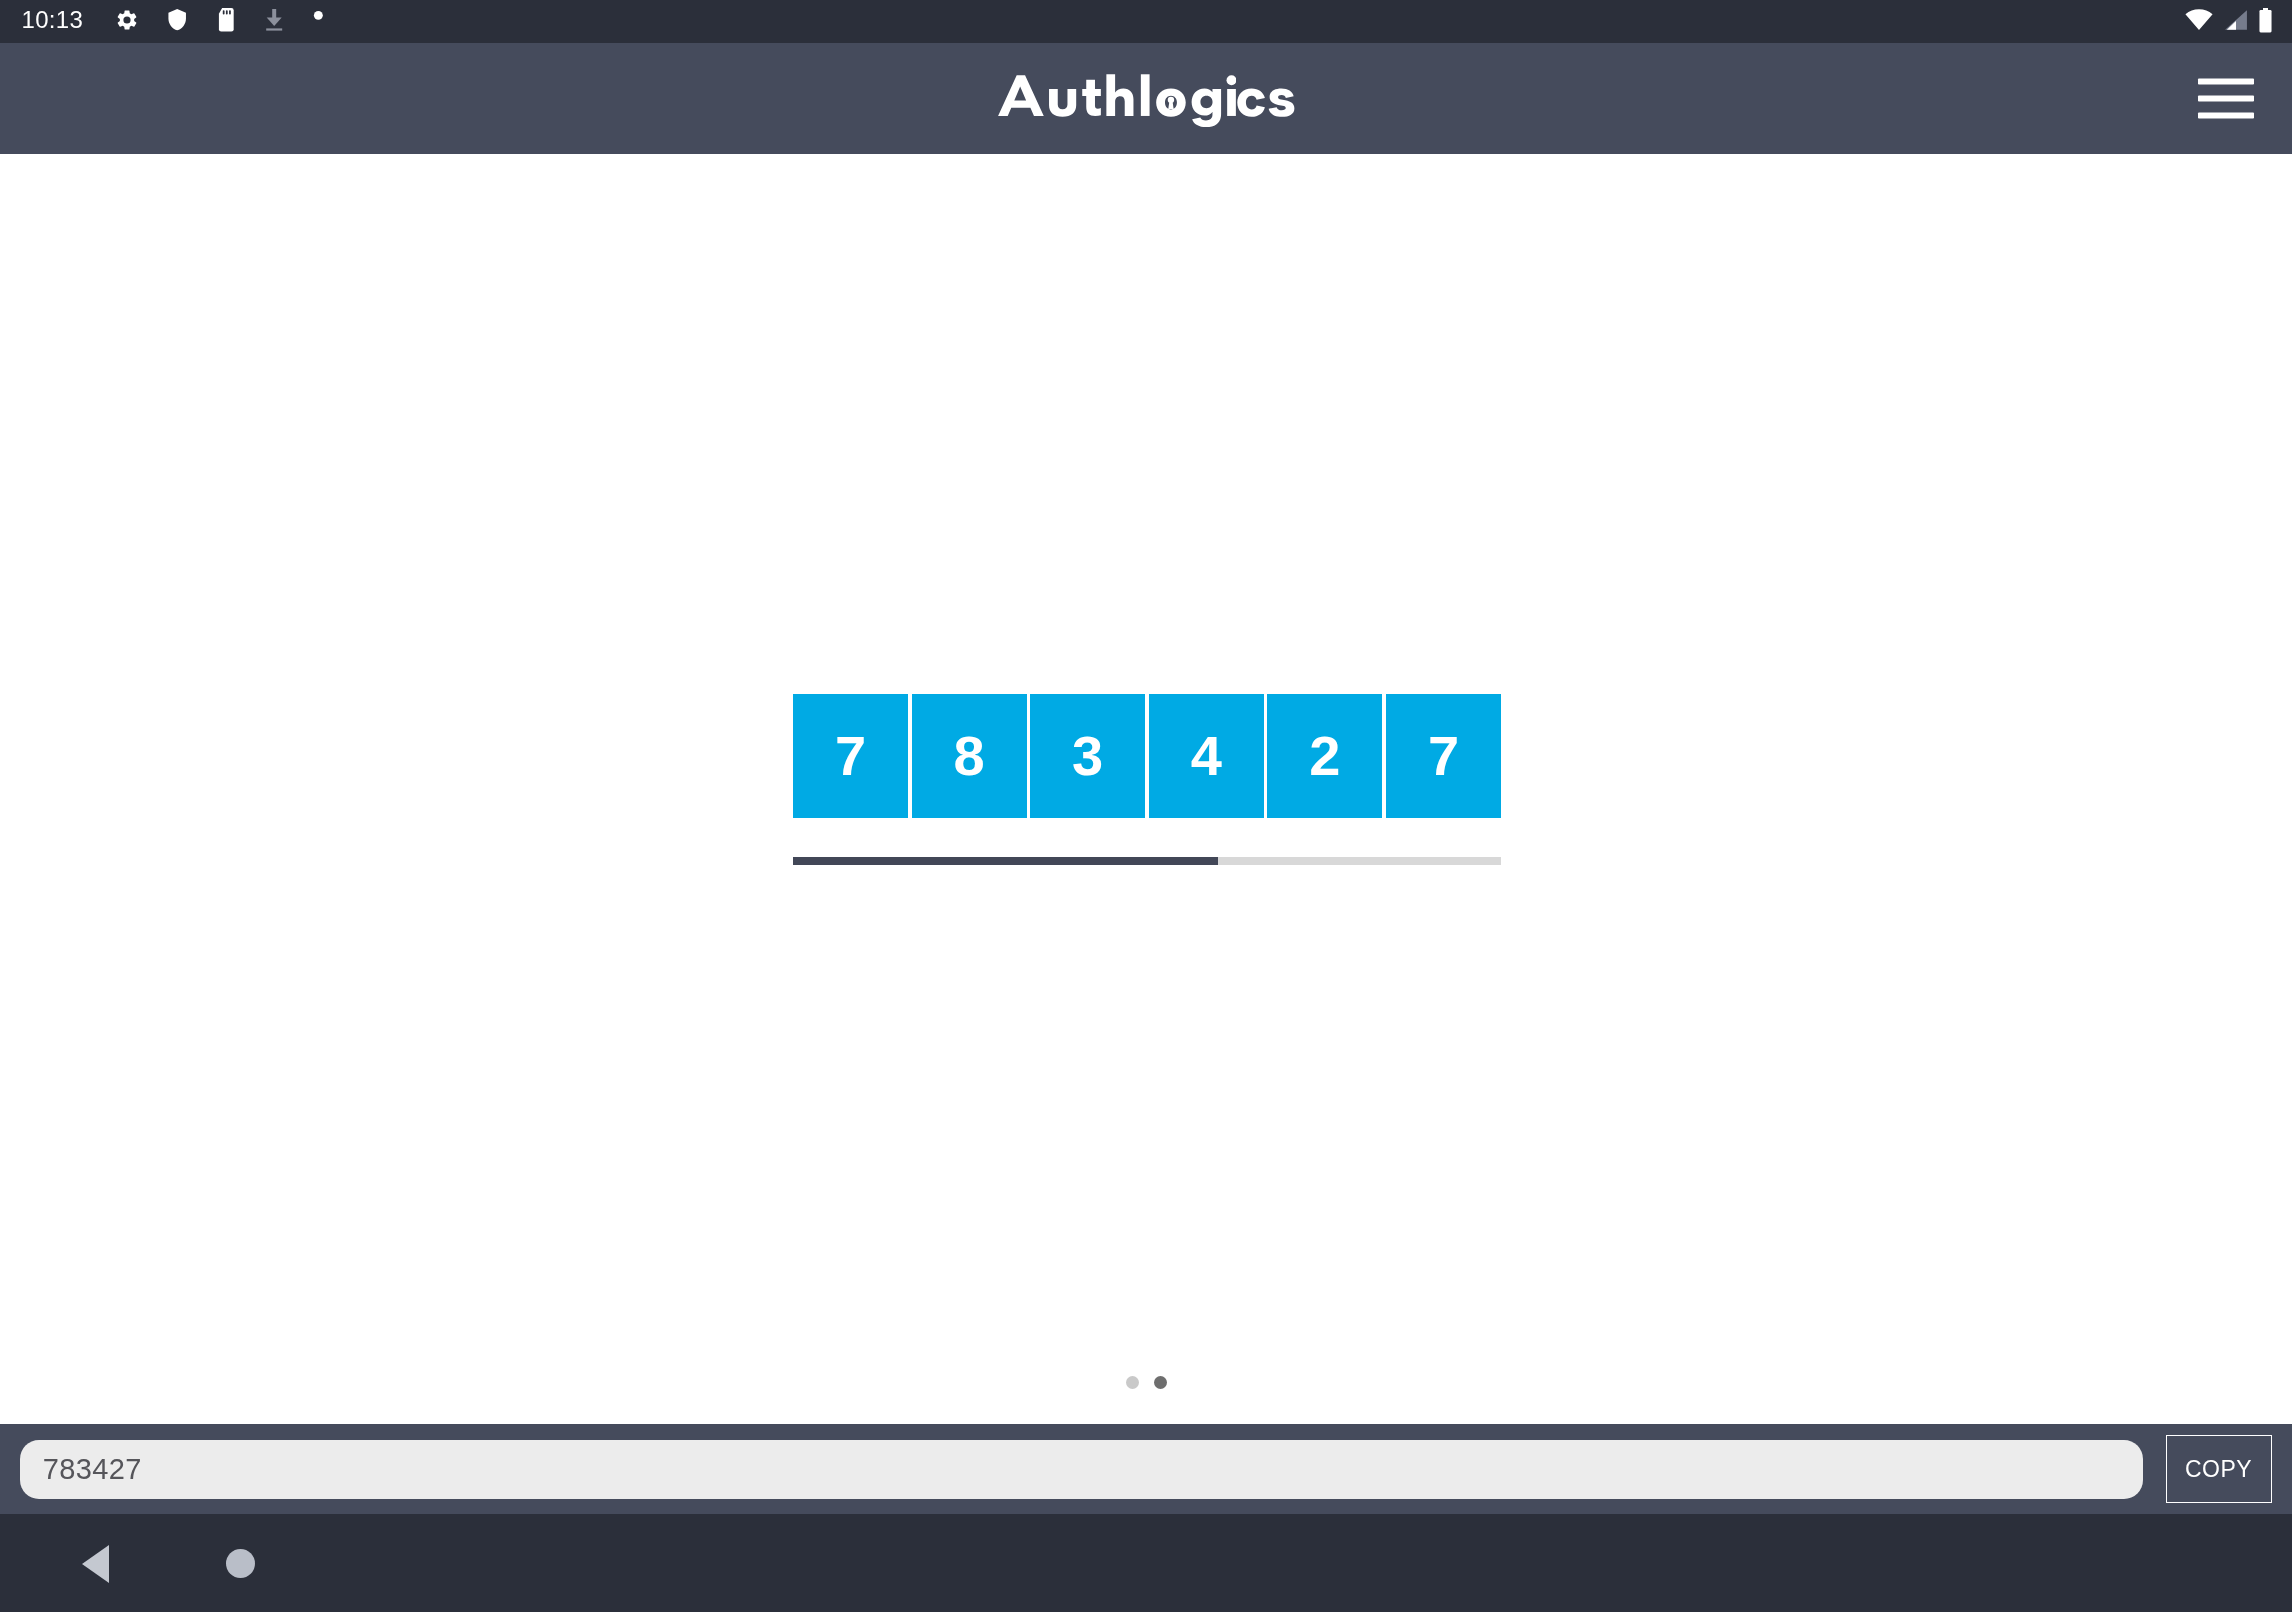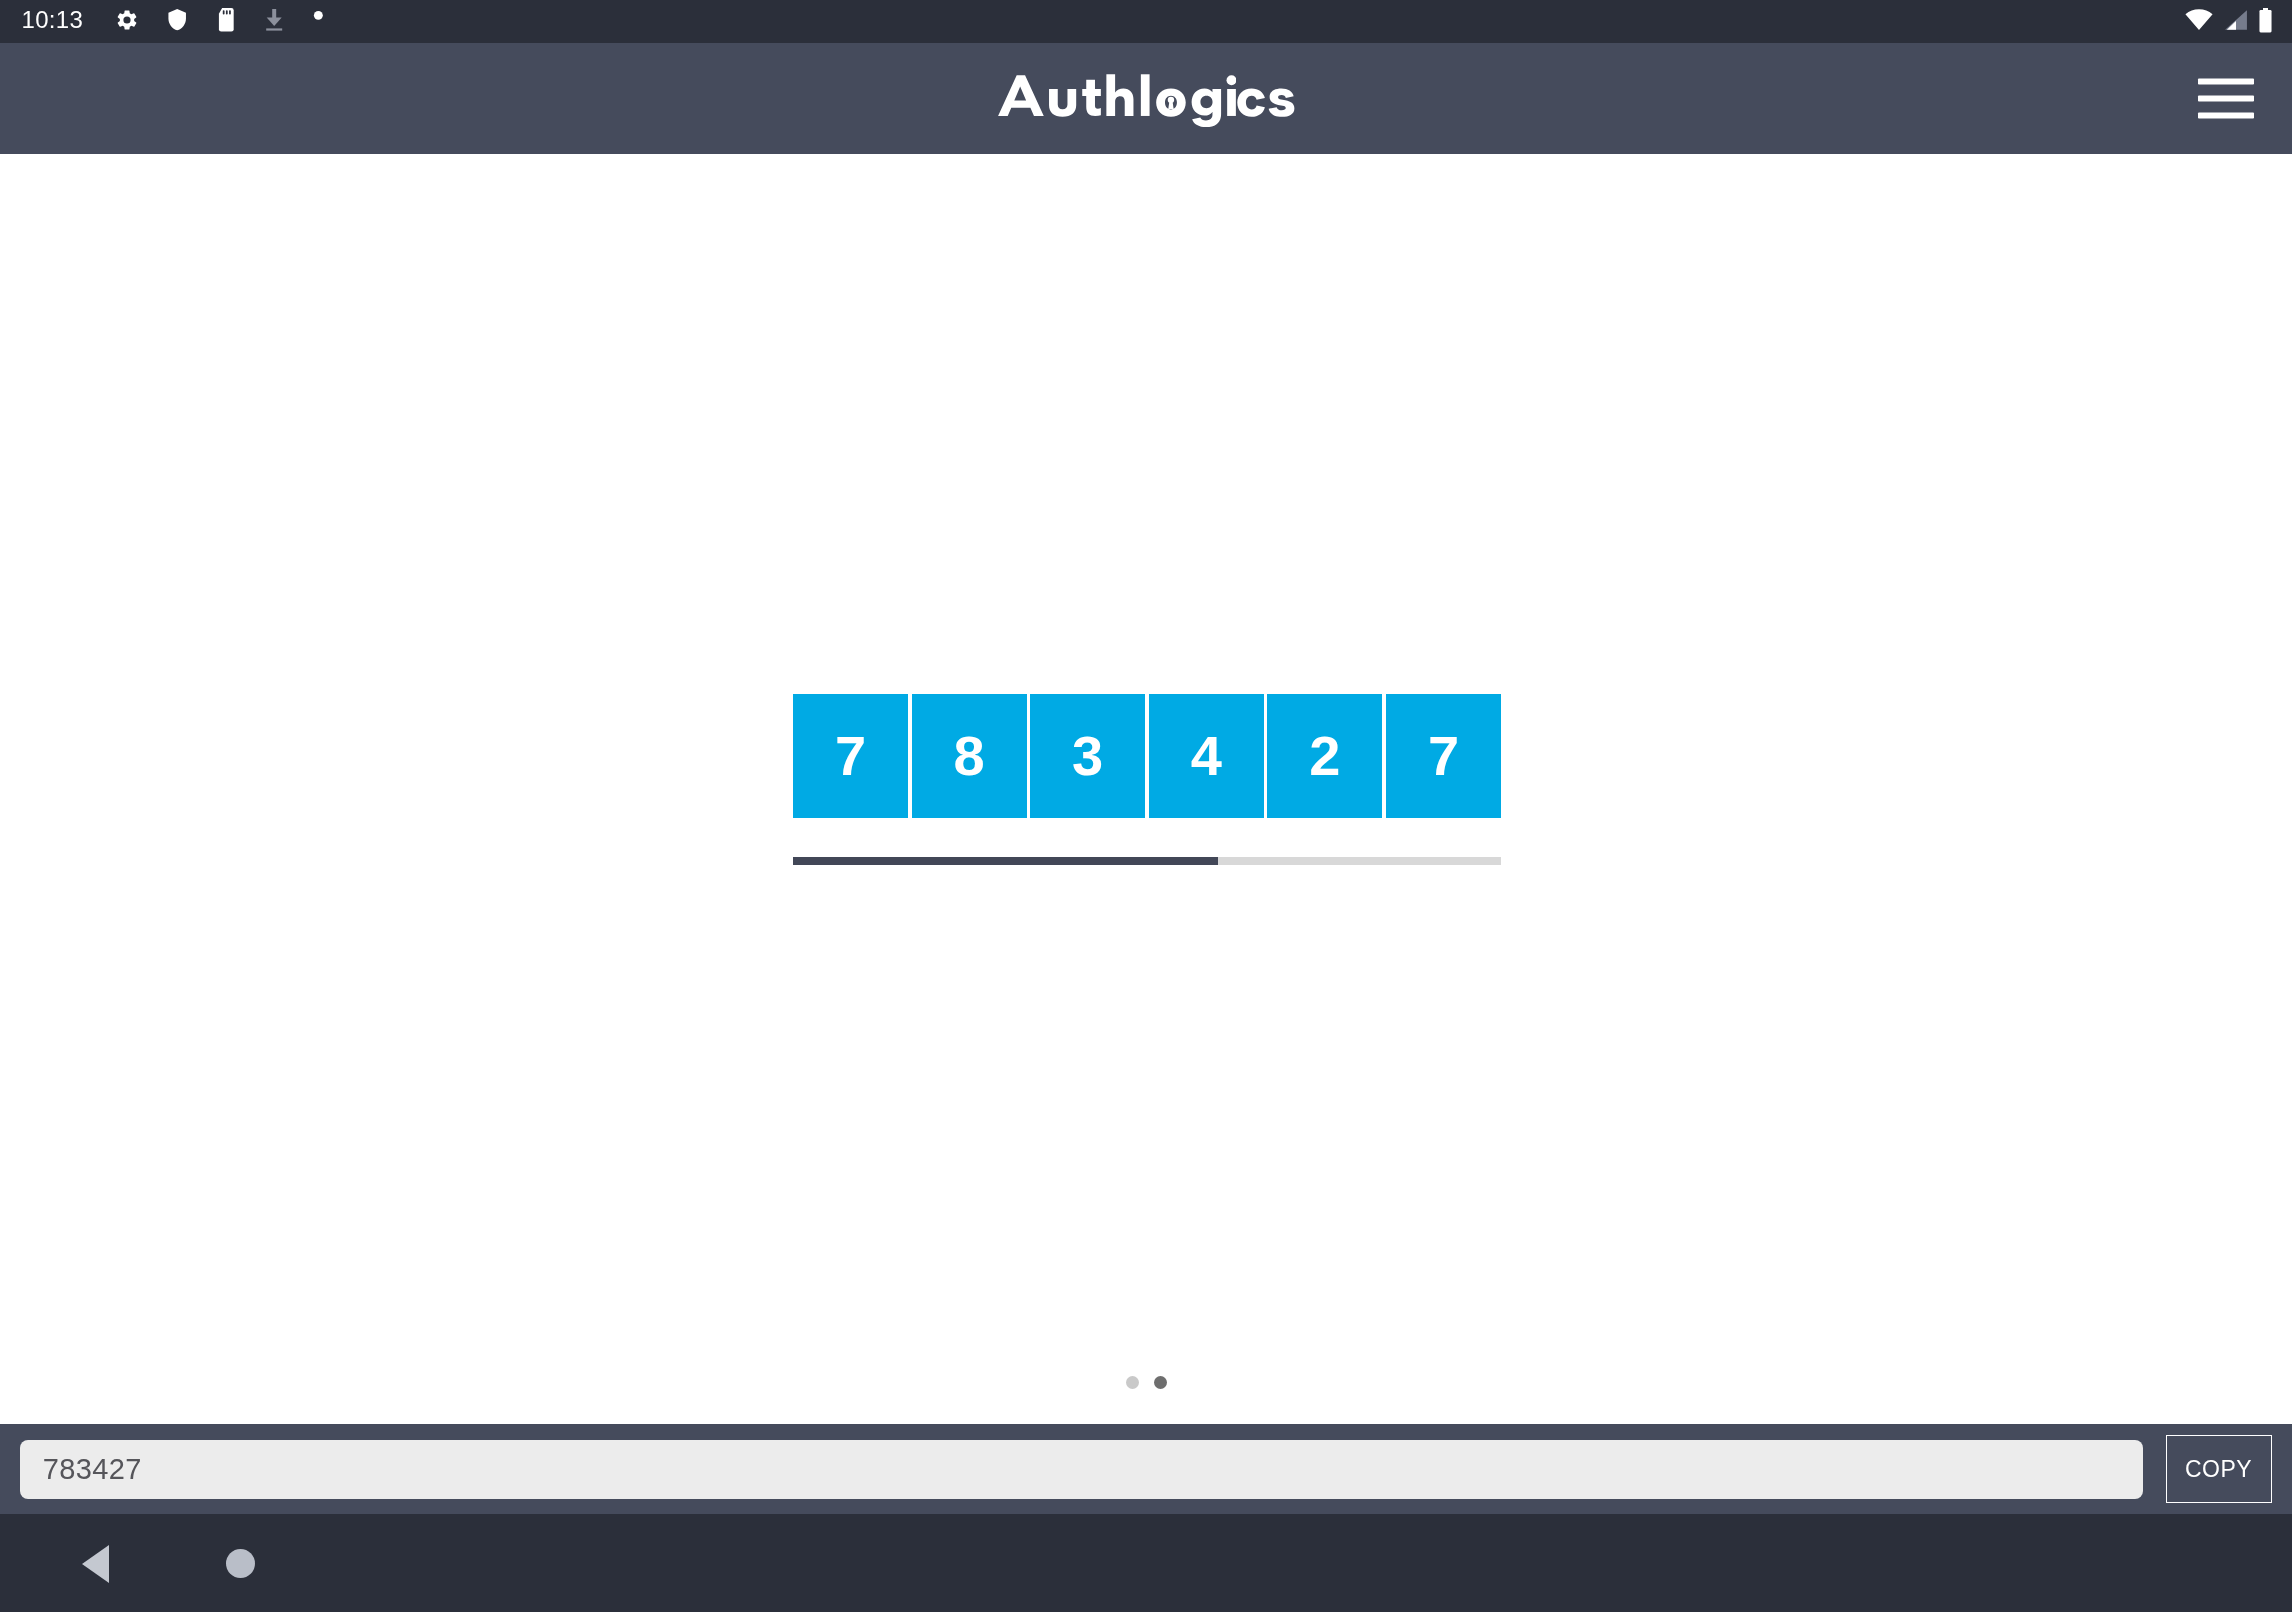--- a/index.html
+++ b/index.html
@@ -152,21 +152,21 @@
     background: #454b5c;
     display: flex;
     align-items: center;
     box-sizing: border-box;
     padding: 0 21.5px 0 19.7px;
   }
   .code-field {
     flex: 1 1 auto;
     height: 59px;
     background: #ececec;
-    border-radius: 8px;
+    border-radius: 19px;
     display: flex;
     align-items: center;
     padding-left: 23px;
     box-sizing: border-box;
     margin-right: 23px;
     color: #55555a;
     font-size: 29px;
     letter-spacing: 0.4px;
   }
   .copy-button {

